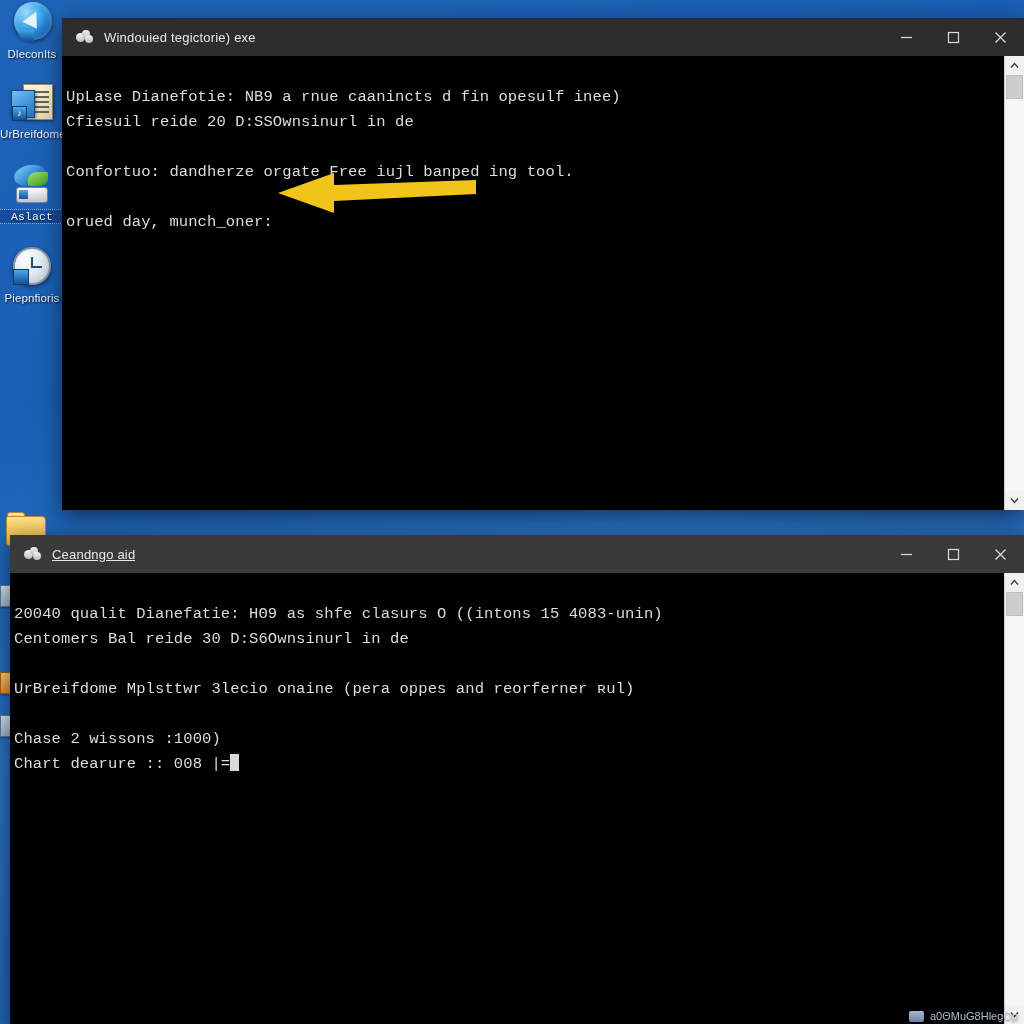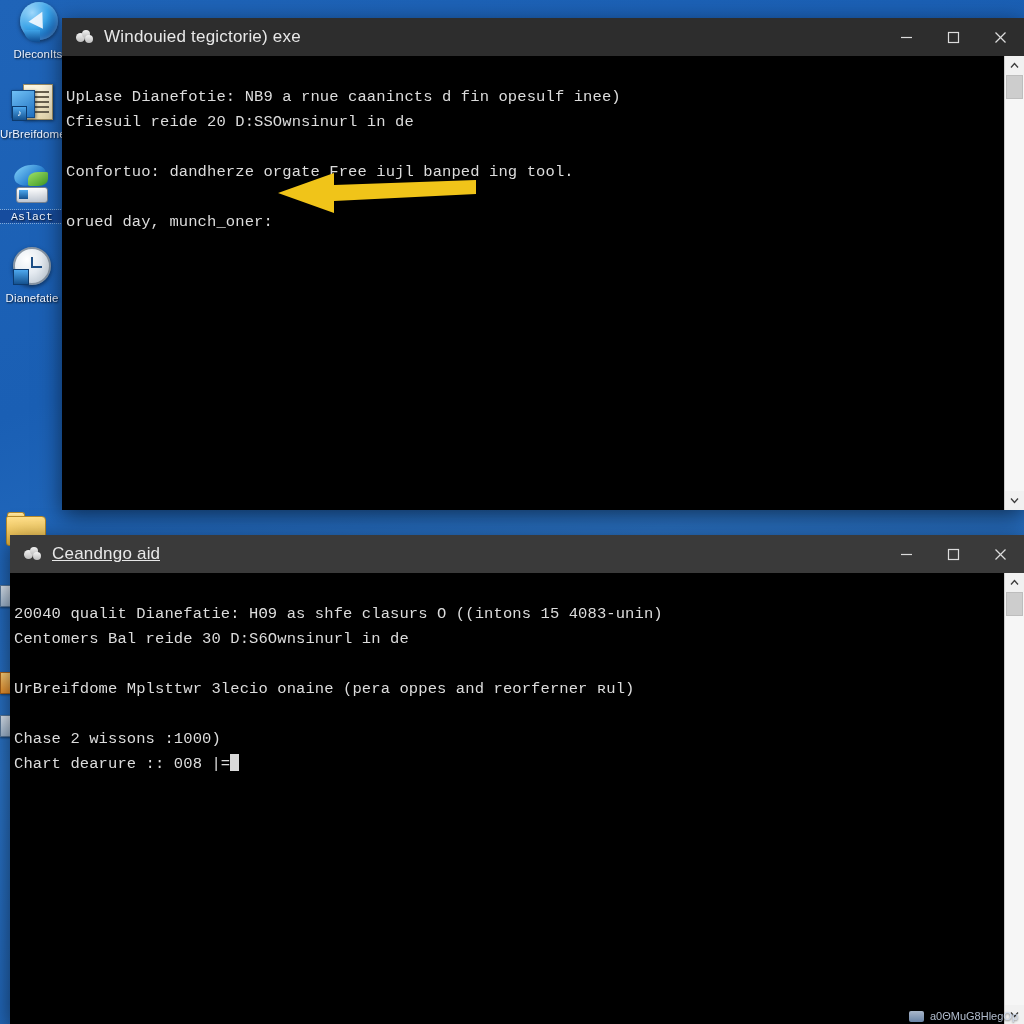--- a/index.html
+++ b/index.html
@@ -209,21 +209,21 @@
     position: absolute; border-radius: 50%;
     background: linear-gradient(180deg,#f2f2f2,#bdbdbd);
   }
   .tb-icon .c1 { left: 0;  top: 4px;  width: 9px;  height: 9px; }
   .tb-icon .c2 { left: 6px; top: 1px; width: 8px; height: 8px; }
   .tb-icon .c3 { left: 9px; top: 6px; width: 8px; height: 8px; }
   .tb-title {
     white-space: nowrap;
     overflow: hidden;
     letter-spacing: .2px;
-    font-size: 17px;
+    font-size: 13px;
   }
   .tb-spacer { flex: 1 1 auto; }
   .tb-btns { display: flex; height: 100%; }
   .tb-btn {
     width: 47px; height: 100%;
     display: flex; align-items: center; justify-content: center;
     color: #dcdcdc;
   }
   .tb-btn svg { display: block; }
 
@@ -291,21 +291,21 @@
     width: 15px; height: 11px;
     background: linear-gradient(180deg,#c8d8ee,#7e9cc4);
     border-radius: 2px;
   }
 </style>
 </head>
 <body>
 
 <div id="desktop">
 
-  <div class="desk-icon" style="left:6px; top:2px;">
+  <div class="desk-icon" style="left:0px; top:2px;">
     <div class="glyph">
       <div class="ic-disc">
           <span class="tail"></span>
         </div>
     </div>
     <div class="lbl">DleconIts</div>
   </div>
 
   <div class="desk-icon" style="left:0px; top:82px;">
     <div class="glyph">
@@ -338,21 +338,21 @@
   <div class="desk-icon" style="left:0px; top:246px;">
     <div class="glyph">
       <div class="ic-clock">
         <div class="face">
             <span class="h1"></span>
             <span class="h2"></span>
           </div>
         <div class="badge"></div>
       </div>
     </div>
-    <div class="lbl">Dianefatie</div>
+    <div class="lbl">Piepnfioris</div>
   </div>
 
   <div class="desk-icon" style="left:0px; top:512px; width:52px;">
     <div class="glyph">
       <div class="ic-folder">
           <span class="tab"></span>
           <span class="back"></span>
         </div>
     </div>
   </div>

